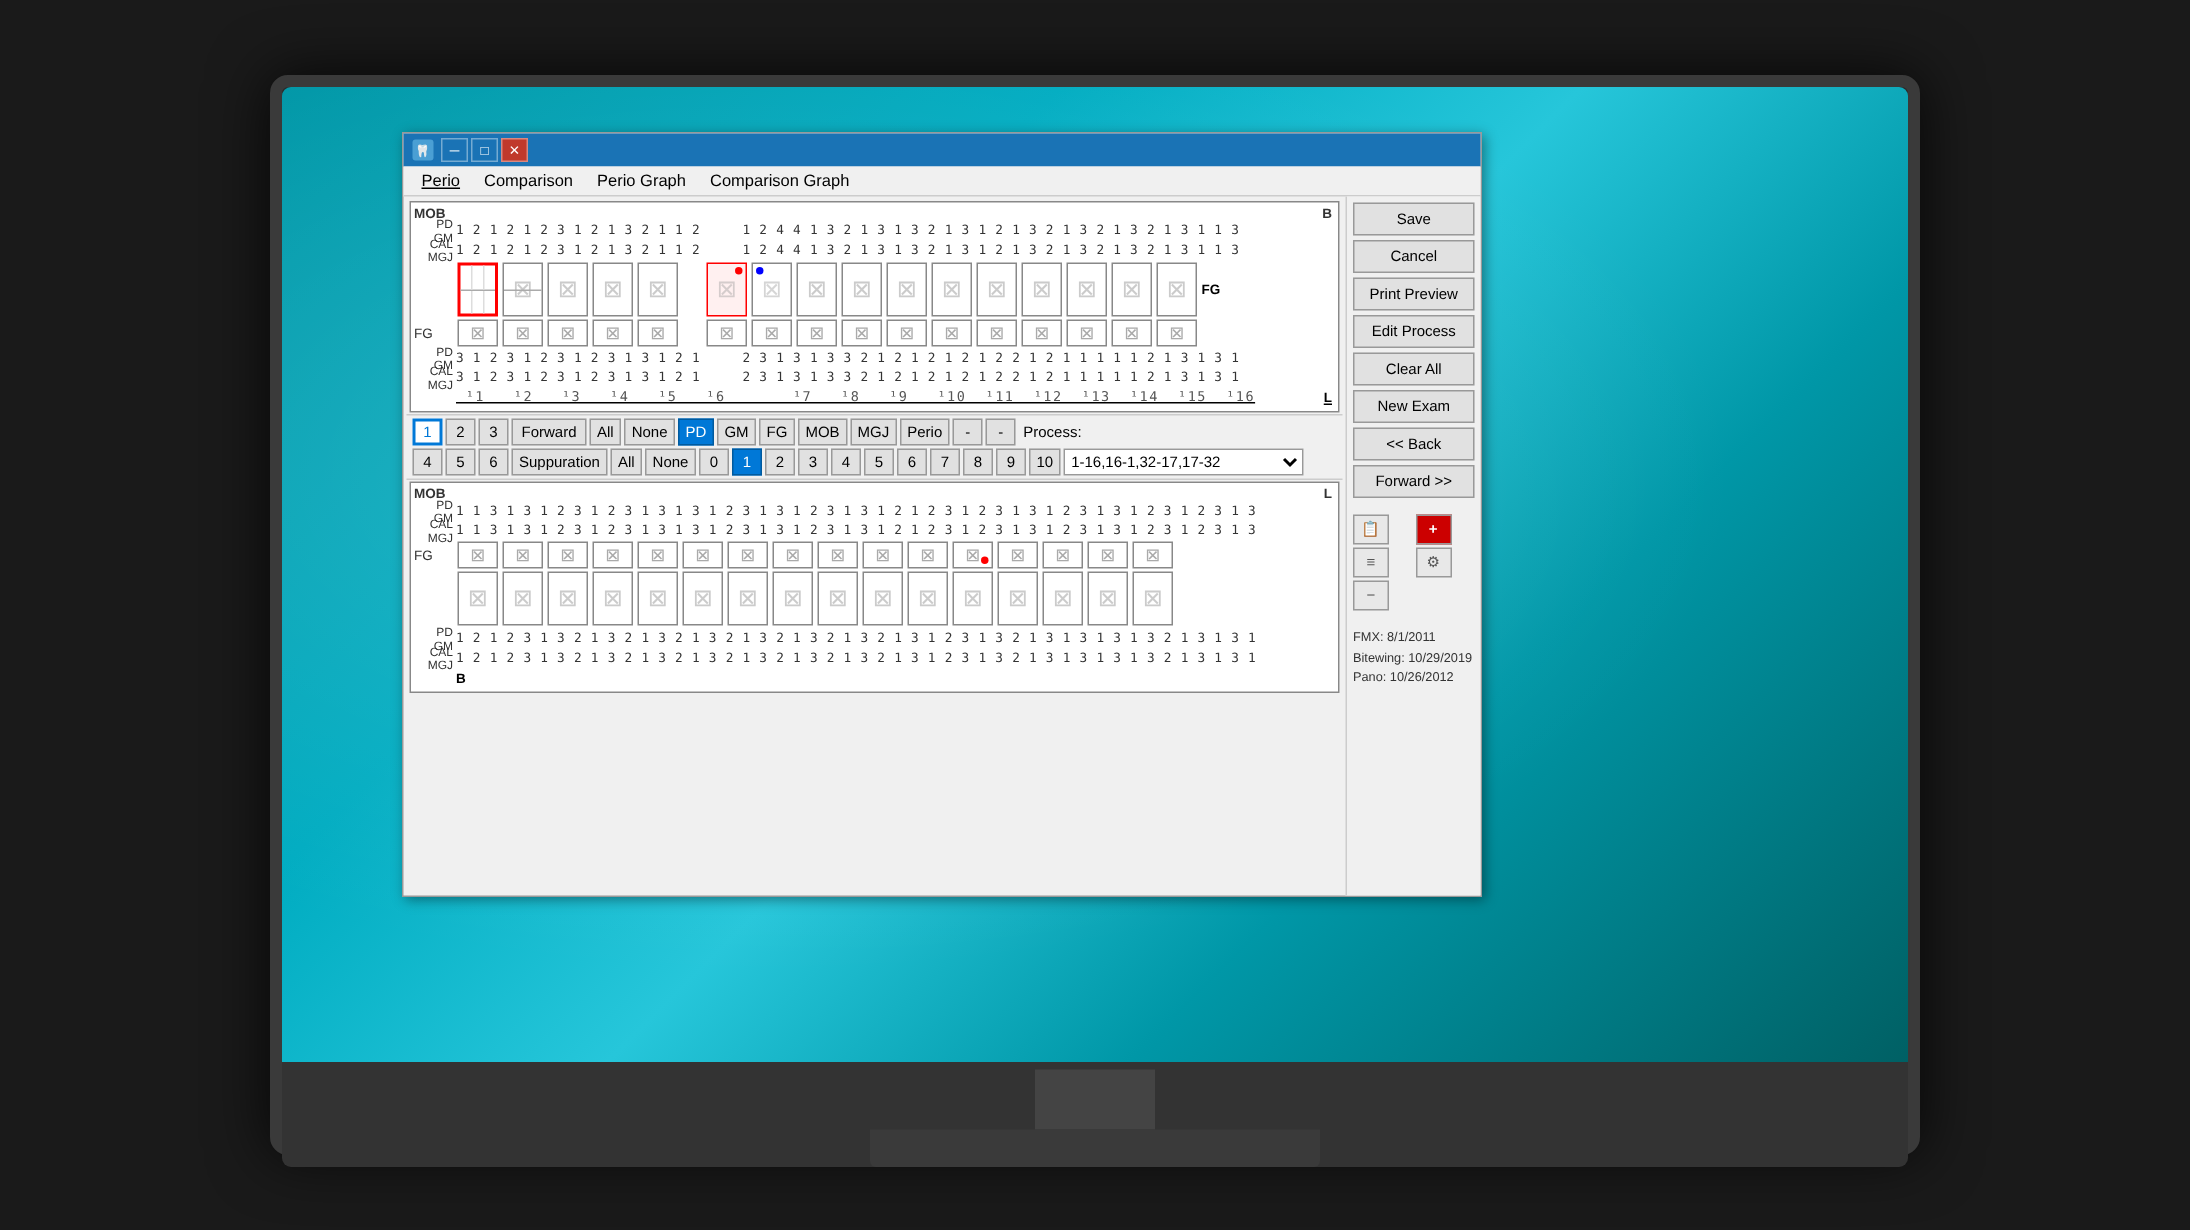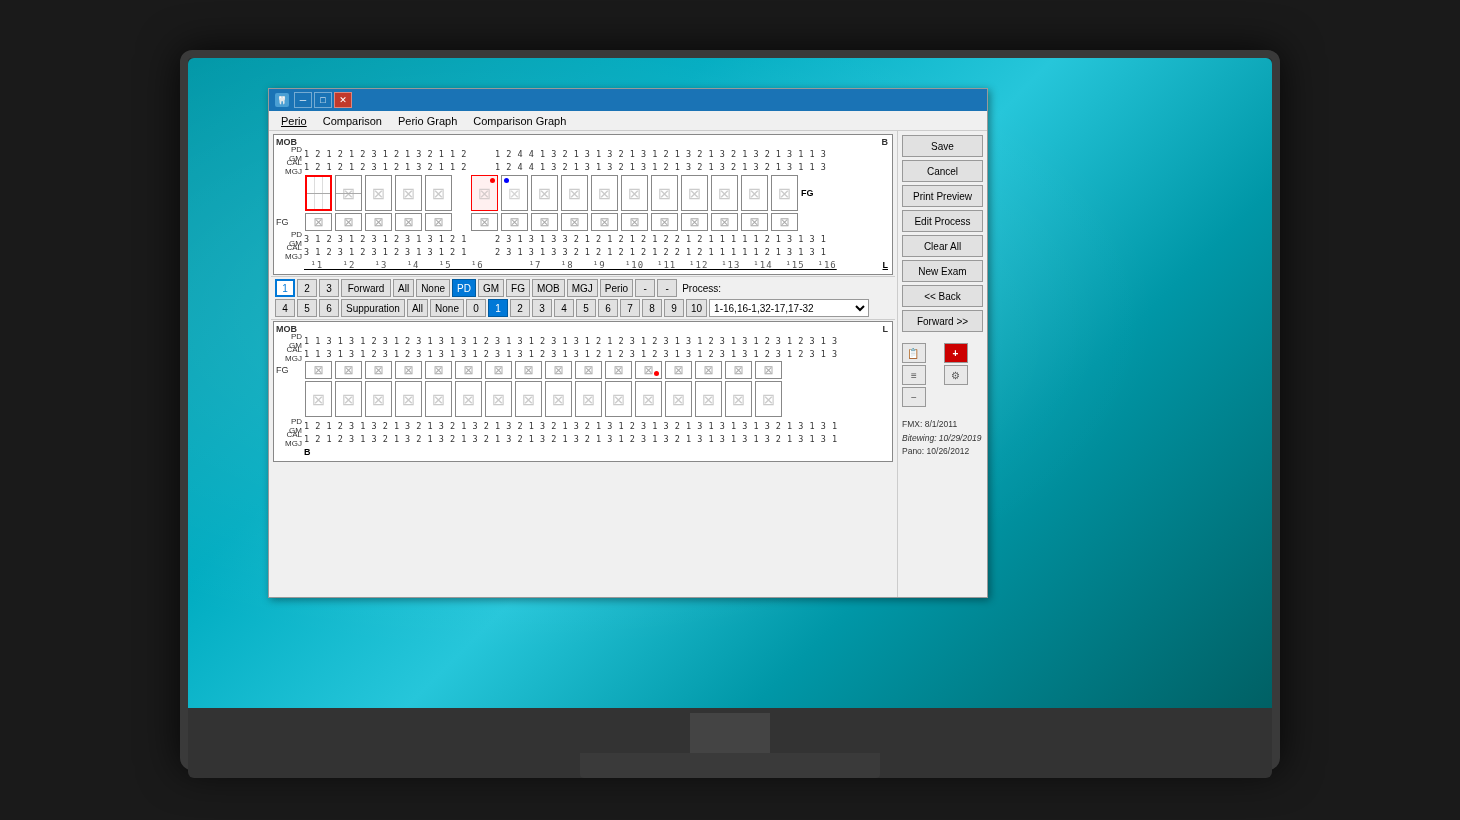--- a/index.html
+++ b/index.html
@@ -629,21 +629,21 @@
             <div class="side-icon-btn" style="background:#e8e8e8; color:#555;">📋</div>
             <div class="side-icon-btn" style="background:#cc0000; color:white; font-weight:bold;">+</div>
             <div class="side-icon-btn" style="background:#e8e8e8; color:#555;">≡</div>
             <div class="side-icon-btn" style="background:#e8e8e8; color:#555;">⚙</div>
             <div class="side-icon-btn" style="background:#e8e8e8; color:#555;">−</div>
             <div style="width:24px; height:20px;"></div>
           </div>
 
           <div style="margin-top:8px;">
             <div style="font-size:8.5px; color:#333; line-height:1.6;">FMX: 8/1/2011</div>
-            <div style="font-size:8.5px; color:#333; line-height:1.6;font-style:italic;">Bitewing: 10/29/2019</div>
+            <div style="font-size:8.5px; color:#333; line-height:1.6;">Bitewing: 10/29/2019</div>
             <div style="font-size:8.5px; color:#333; line-height:1.6;">Pano: 10/26/2012</div>
           </div>
         </div>
 
       </div>
     </div>
 
   </div>
 
   <div class="monitor-stand">

